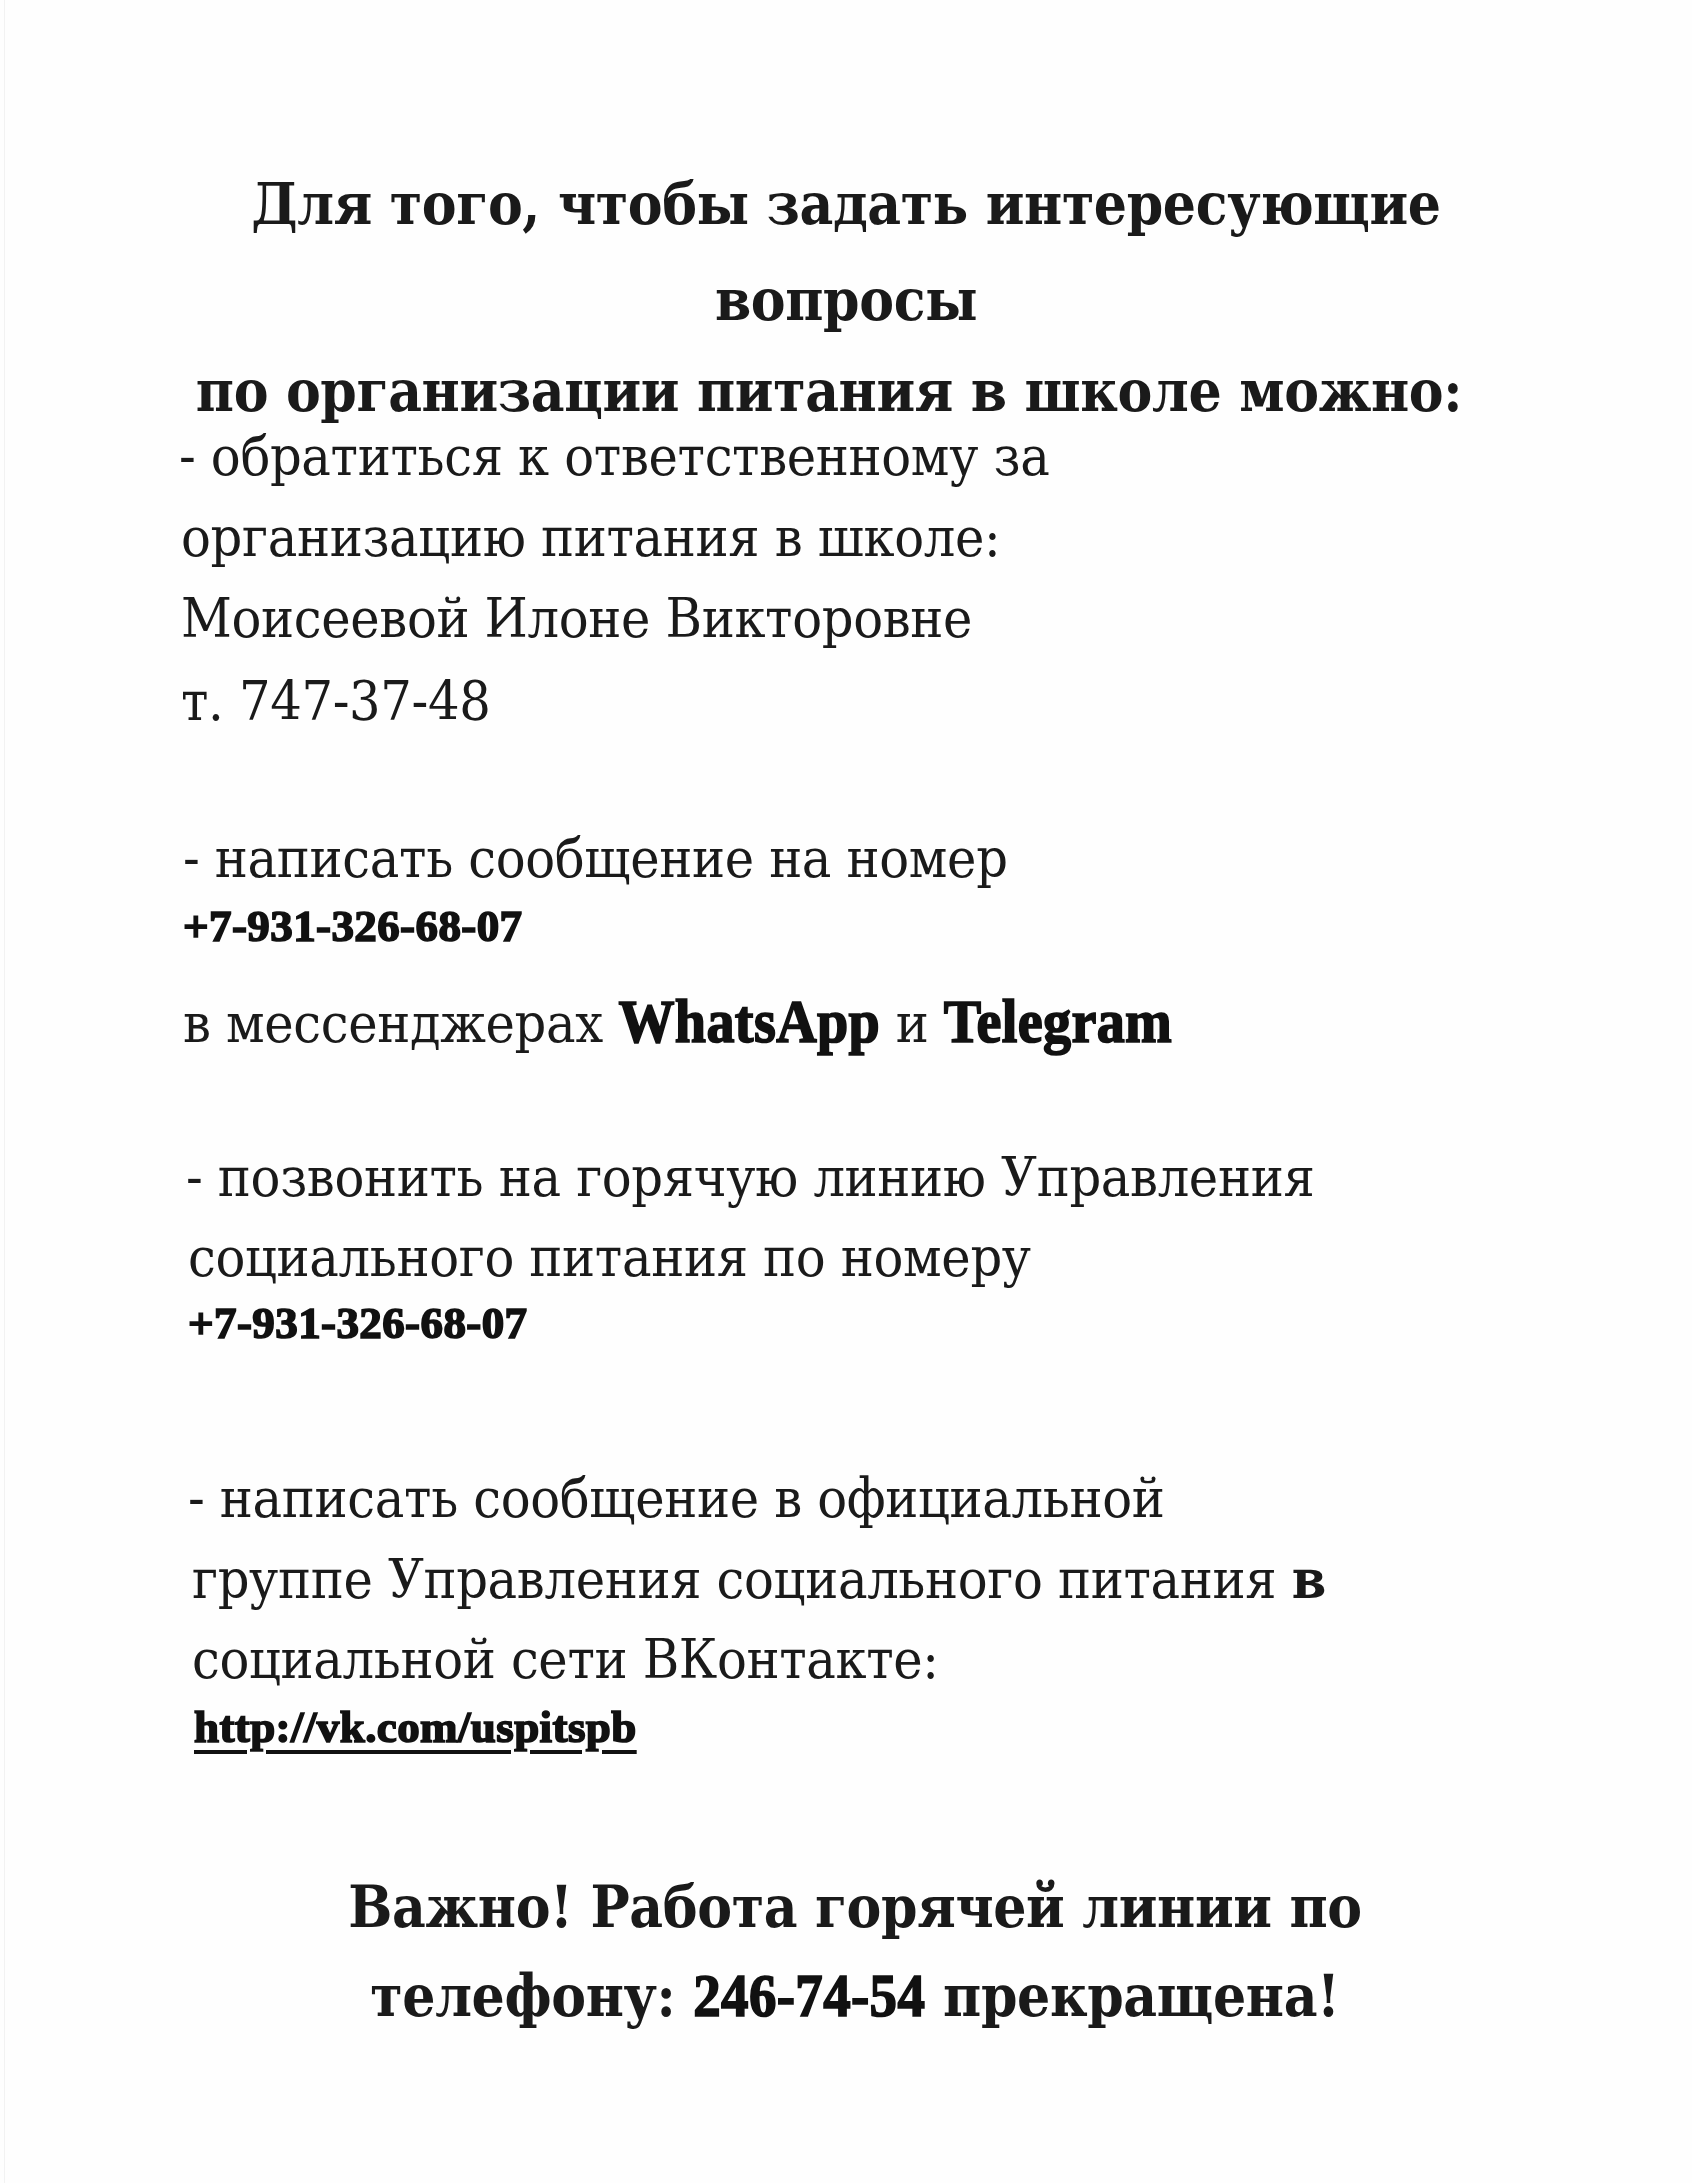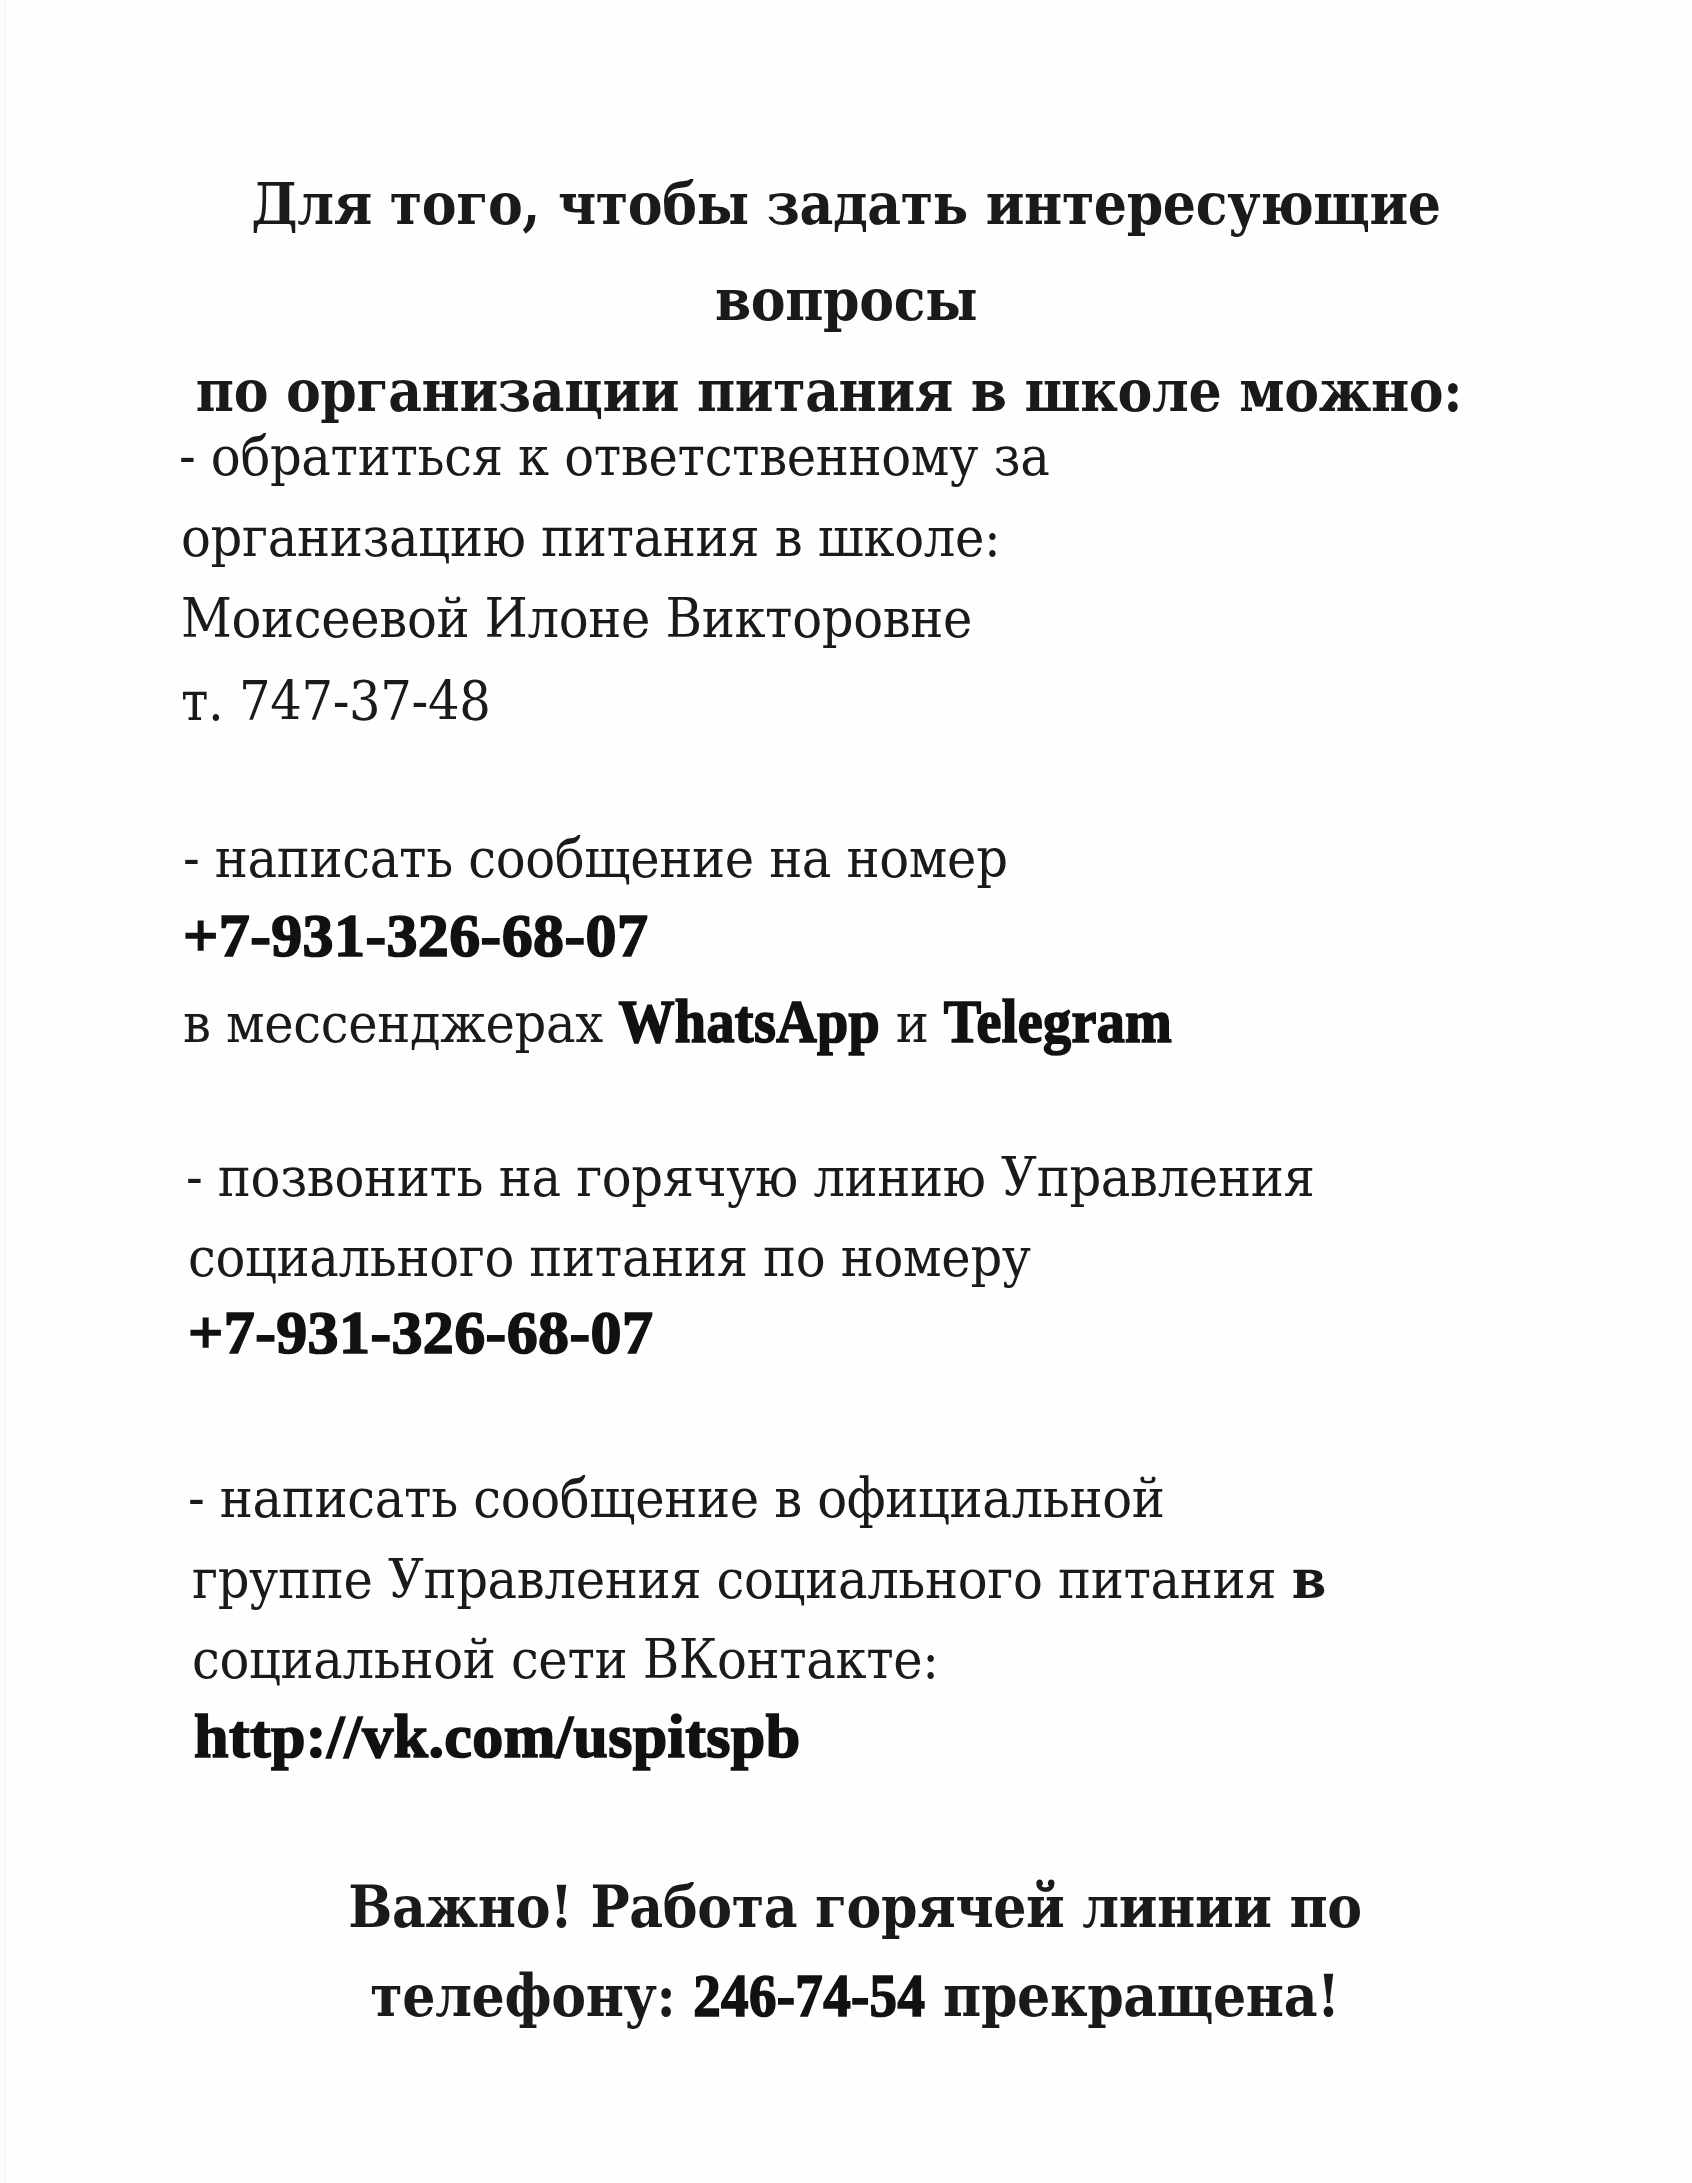--- a/index.html
+++ b/index.html
@@ -53,26 +53,27 @@
       font-family: "DejaVu Serif", "Liberation Serif", serif;
       font-weight: bold;
       font-size: 58px;
       letter-spacing: -0.4px;
       transform: scaleX(0.9);
       transform-origin: center top;
     }
     .display {
       font-family: "Liberation Serif", "DejaVu Serif", serif;
       font-weight: 900;
-      font-size: 62px;
+      font-size: 45px;
       letter-spacing: 0.4px;
       color: #111;
       -webkit-text-stroke: 1.7px #111;
     }
     .link {
+      text-decoration: underline;
       text-decoration-thickness: 3.5px;
       text-underline-offset: 7.9px;
     }
   </style>
 </head>
 <body>
 
 <div class="page">
   <div class="scan-edge"></div>
 

